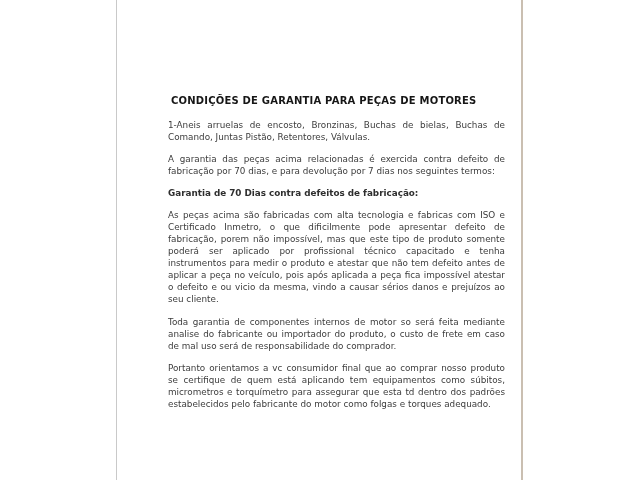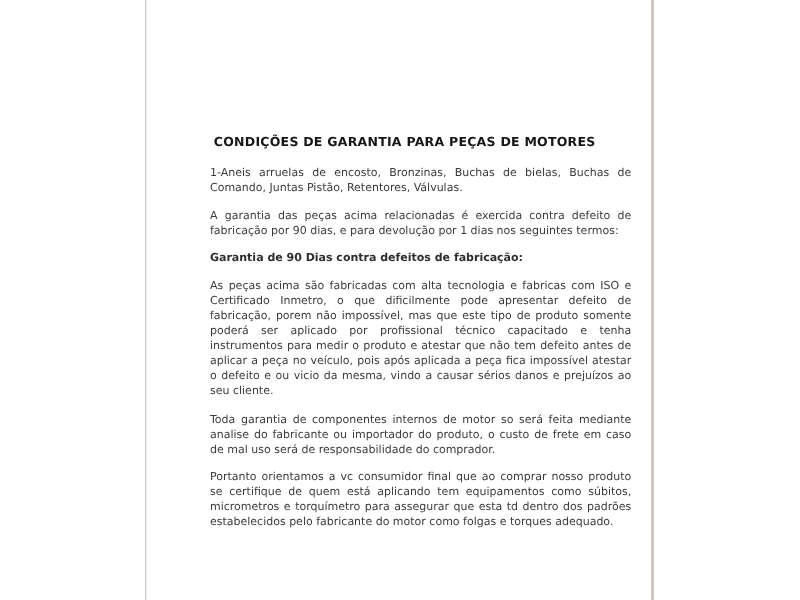--- a/index.html
+++ b/index.html
@@ -26,21 +26,21 @@
     background: var(--left-border, #c9c9c9);
   }
   .rule-right {
     left: 521px;
     width: 2px;
     background: var(--right-border, #cabfb1);
   }
   .content {
     position: absolute;
     left: 168px;
-    top: 108px;
+    top: 94px;
     width: 337px;
     color: var(--text-color, #3c3c3c);
     font-size: 8.8px;
     line-height: 12px;
   }
   .title {
     margin: 0 0 11px 0;
     padding-left: 3px;
     font-size: 10px;
     line-height: 14px;
@@ -70,24 +70,24 @@
 
 <div class="canvas">
   <div class="rule rule-left"></div>
   <div class="rule rule-right"></div>
 
   <div class="content">
     <h1 class="title">CONDIÇÕES DE GARANTIA PARA PEÇAS DE MOTORES</h1>
 
     <p class="para">1-Aneis arruelas de encosto, Bronzinas, Buchas de bielas, Buchas de Comando, Juntas Pistão, Retentores, Válvulas.</p>
 
-    <p class="para">A garantia das peças acima relacionadas é exercida contra defeito de fabricação por 90 dias, e para devolução por 1 dias nos seguintes termos:</p>
+    <p class="para">A garantia das peças acima relacionadas é exercida contra defeito de fabricação por 70 dias, e para devolução por 7 dias nos seguintes termos:</p>
 
 
-    <div class="heading heading-block">Garantia de 90 Dias contra defeitos de fabricação:</div>
+    <div class="heading heading-block">Garantia de 70 Dias contra defeitos de fabricação:</div>
 
     <p class="para tight">As peças acima são fabricadas com alta tecnologia e fabricas com ISO e Certificado Inmetro, o que dificilmente pode apresentar defeito de fabricação, porem não impossível, mas que este tipo de produto somente poderá ser aplicado por profissional técnico capacitado e tenha instrumentos para medir o produto e atestar que não tem defeito antes de aplicar a peça no veículo, pois após aplicada a peça fica impossível atestar o defeito e ou vicio da mesma, vindo a causar sérios danos e prejuízos ao seu cliente.</p>
 
     <p class="para">Toda garantia de componentes internos de motor so será feita mediante analise do fabricante ou importador do produto, o custo de frete em caso de mal uso será de responsabilidade do comprador.</p>
 
     <p class="para">Portanto orientamos a vc consumidor final que ao comprar nosso produto se certifique de quem está aplicando tem equipamentos como súbitos, micrometros e torquímetro para assegurar que esta td dentro dos padrões estabelecidos pelo fabricante do motor como folgas e torques adequado.</p>
   </div>
 </div>
 
 </body></html>

